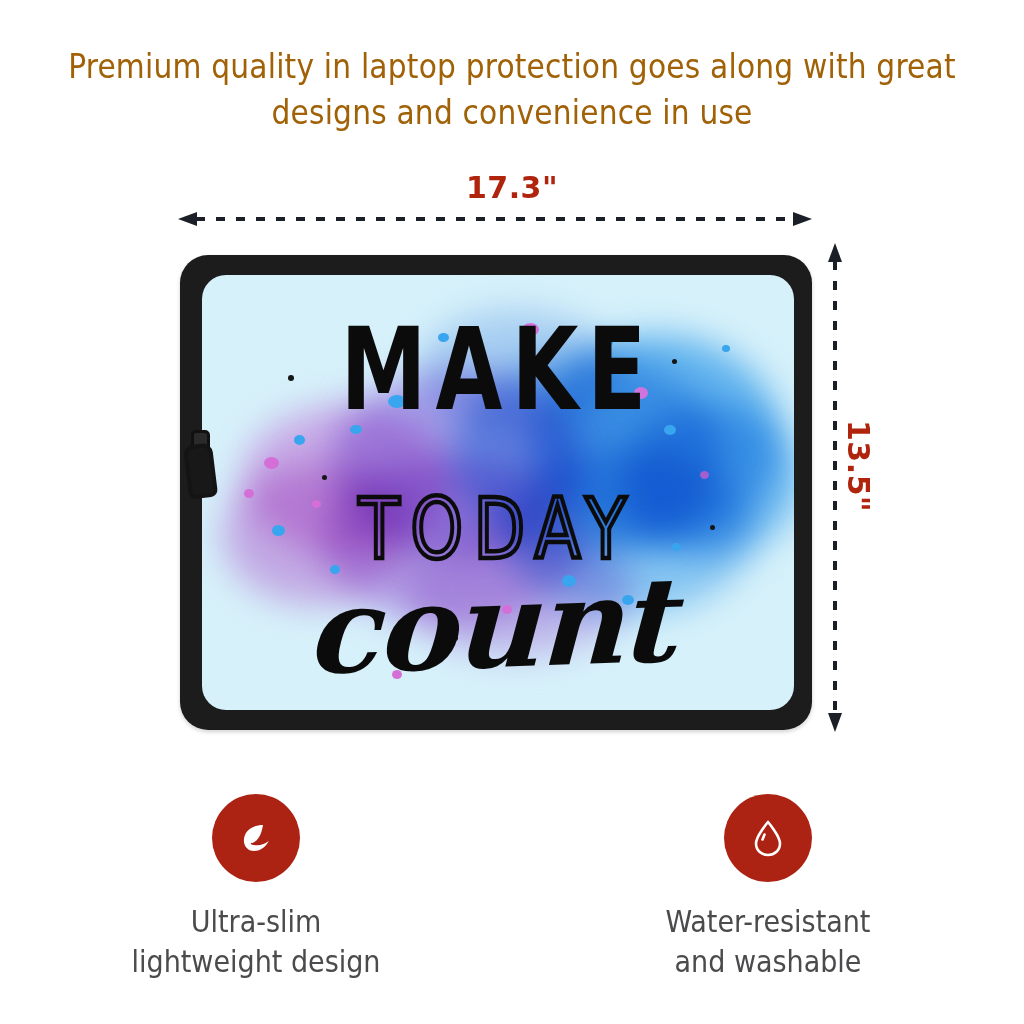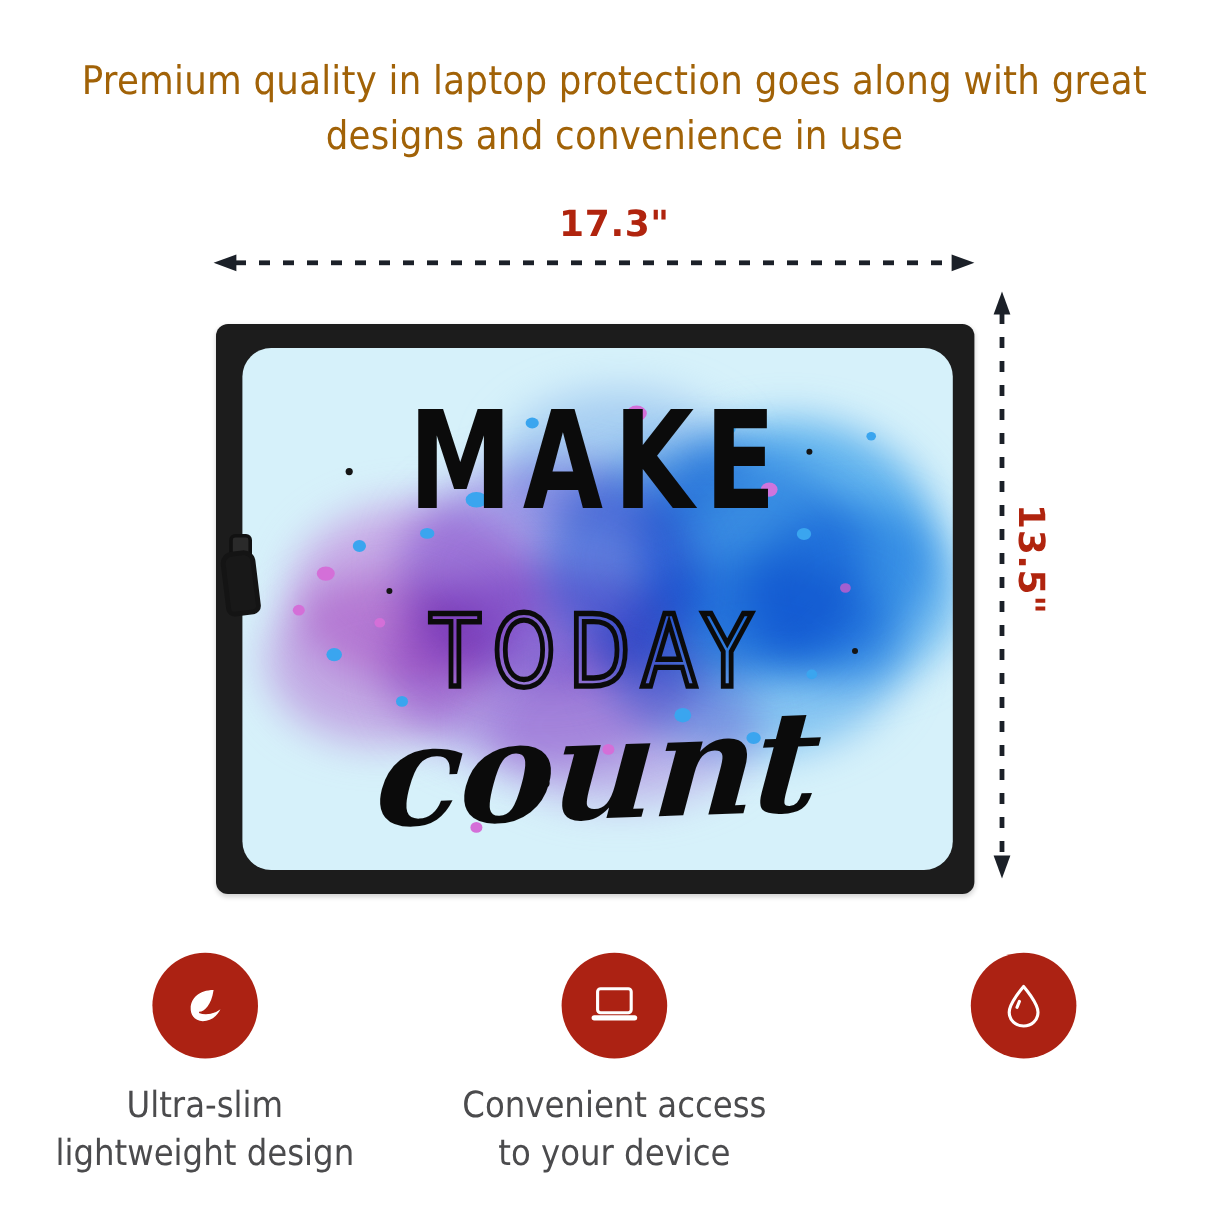--- a/index.html
+++ b/index.html
@@ -115,24 +115,23 @@
     white-space: nowrap;
   }
 
   
   #sleeve {
     position: absolute;
     left: 180px;
     top: 255px;
     width: 632px;
     height: 475px;
-    border-radius: 10px;
+    border-radius: 28px;
     background: #1c1c1c;
     box-shadow: 0 2px 4px rgba(0,0,0,0.18);
-    margin-top: 15px;
   }
   #sleeve-inner {
     position: absolute;
     left: 22px;
     top: 20px;
     right: 18px;
     bottom: 20px;
     border-radius: 24px;
     background: #d6f1fa;
     overflow: hidden;
@@ -346,33 +345,25 @@
     <div class="feature-icon">
       <svg width="52" height="52" viewBox="0 0 52 52" aria-hidden="true">
         <path d="M33 13 C20 13 13 21 14 30 C14.6 35.6 19 39 24 39 C31 39 37 34 39 28 C33.5 32.5 26.5 34 21 31.5 C25.5 30.5 31 26 33 13 Z" fill="#ffffff"></path>
         <path d="M21 31.5 C27 33.6 34 32 39 28" stroke="#ac2213" stroke-width="1.4" fill="none"></path>
       </svg>
     </div>
     <div class="feature-label">Ultra-slim
 lightweight design</div>
   </div>
 
-  <div class="feature">
-    <div class="feature-icon">
-      <svg width="54" height="54" viewBox="0 0 54 54" aria-hidden="true">
-        <rect x="13" y="13" width="28" height="20" rx="2.5" fill="none" stroke="#ffffff" stroke-width="2.6"></rect>
-        <rect x="8" y="35" width="38" height="4.4" rx="2.2" fill="#ffffff"></rect>
-      </svg>
-    </div>
-    <div class="feature-label">Convenient access
-to your device</div>
-  </div>
 
   <div class="feature">
     <div class="feature-icon">
       <svg width="52" height="52" viewBox="0 0 52 52" aria-hidden="true">
         <path d="M26 10 C26 10 14 24 14 31.5 C14 38.2 19.4 43 26 43 C32.6 43 38 38.2 38 31.5 C38 24 26 10 26 10 Z" fill="none" stroke="#ffffff" stroke-width="2.6" stroke-linejoin="round"></path>
         <path d="M22.5 22.5 L20.5 27.5" stroke="#ffffff" stroke-width="2.6" stroke-linecap="round"></path>
       </svg>
     </div>
+    <div class="feature-label">Water-resistant
+and washable</div>
   </div>
 
 </div>
 
 </body></html>

